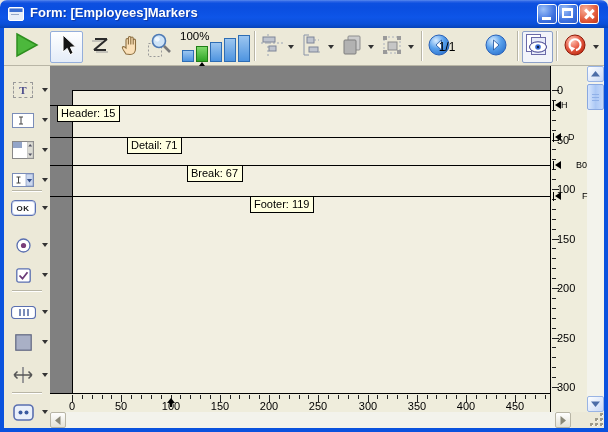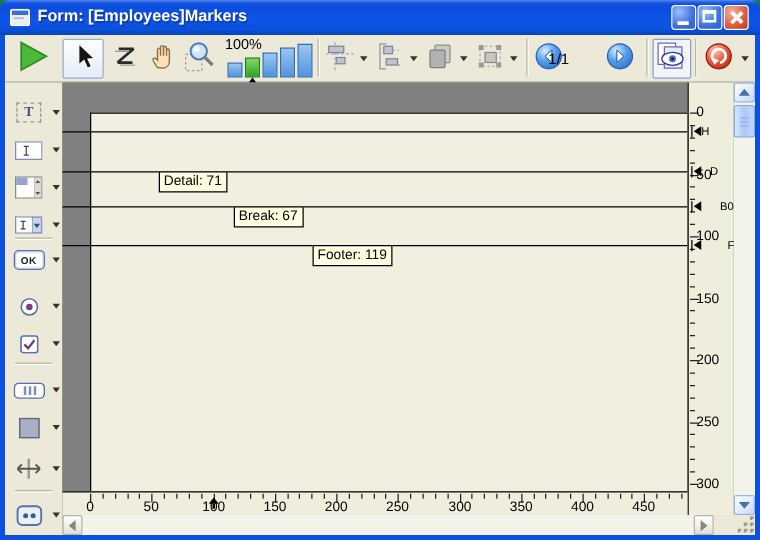--- a/index.html
+++ b/index.html
@@ -1,16 +1,16 @@
 <!DOCTYPE html>
 <html><head>
 <meta charset="utf-8">
 <style>
   html,body{margin:0;padding:0;background:#fff;font-family:"Liberation Sans",sans-serif;}
-  #win{position:relative;width:608px;height:432px;overflow:hidden;background:#15803d;}
+  #win{position:relative;width:608px;height:432px;overflow:hidden;background:#e5e5e5;}
   
   .titlebar{position:absolute;left:0;top:0;width:608px;height:28px;border-radius:7px 7px 0 0;
     background:linear-gradient(180deg,#5A8BEE 0%,#2E66E6 5%,#0D50E0 12%,#0A4EE0 28%,#0E55E8 62%,#0A4FD8 86%,#0643B8 100%);}
   .title-icon{position:absolute;left:8px;top:7px;width:16px;height:14px;}
   .title-text{position:absolute;left:30px;top:5px;color:#fff;font-weight:bold;font-size:13px;text-shadow:1px 1px 1px #1038A0;white-space:nowrap;}
   .wbtn{position:absolute;top:4px;width:20px;height:20px;border:1px solid #fff;border-radius:3px;box-sizing:border-box;}
   .wbtn.min,.wbtn.max{background:radial-gradient(circle at 30% 25%,#9CC0F8,#3E72E0 60%,#2B5BC8);}
   .wbtn.close{background:radial-gradient(circle at 30% 25%,#F8B09A,#E2593A 60%,#C03818);}
   .wbtn.min::after{content:"";position:absolute;left:4px;bottom:3px;width:9px;height:3px;background:#fff;}
   .wbtn.max::after{content:"";position:absolute;left:3px;top:3px;width:11px;height:10px;border:2px solid #fff;border-top-width:3px;box-sizing:border-box;}
@@ -330,20 +330,21 @@
             <circle cx="13.5" cy="8.5" r="2" fill="#3A5AA0"></circle>
           </svg>
         </span>
         <span class="dar"></span>
       </div>
     </div>
 
   <div id="design">
     <div id="page"></div>
   <div class="secline" style="top: 39px;"></div>
+      <div class="seclabel" style="top: 39px; left: 7px;">Header: 15</div>
       <div class="secline" style="top: 71px;"></div>
       <div class="seclabel" style="top: 71px; left: 77px;">Detail: 71</div>
       <div class="secline" style="top: 99px;"></div>
       <div class="seclabel" style="top: 99px; left: 137px;">Break: 67</div>
       <div class="secline" style="top: 130px;"></div>
       <div class="seclabel" style="top: 130px; left: 200px;">Footer: 119</div>
     </div>
 
   <div id="vruler">
       <div class="tick" style="top: 24px; left: 1px; width: 7px; height: 1px;"></div>

